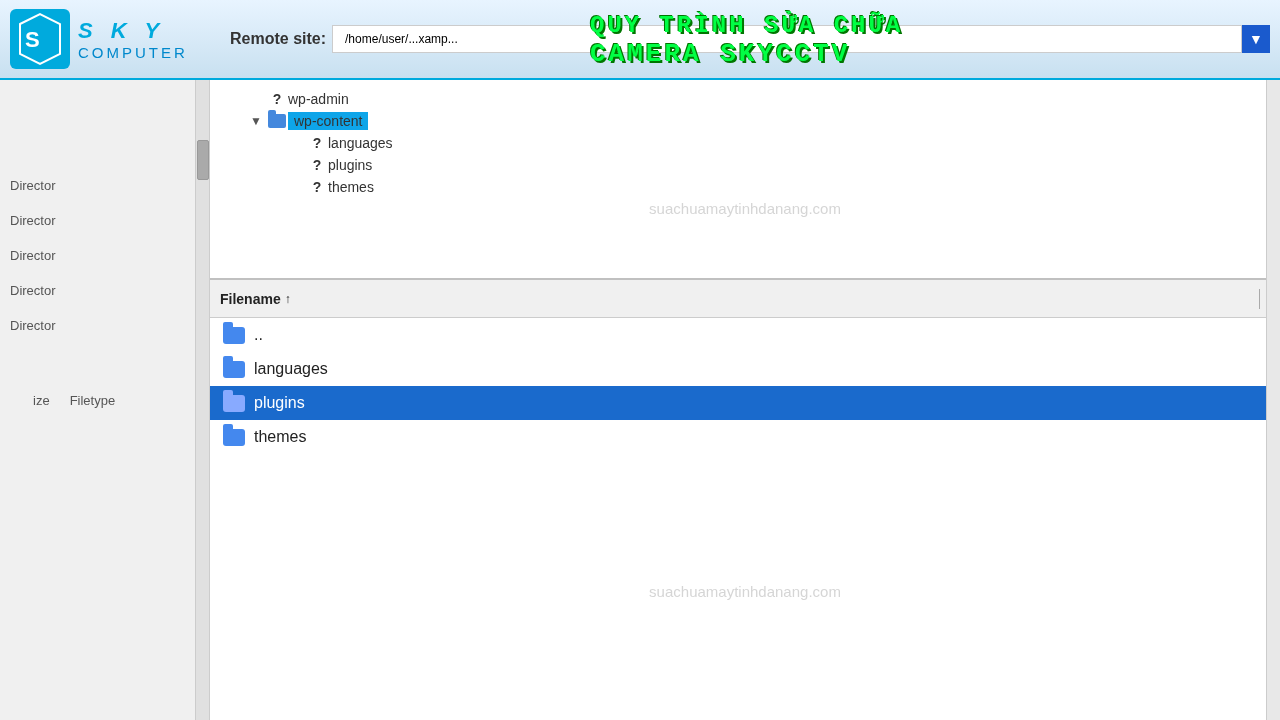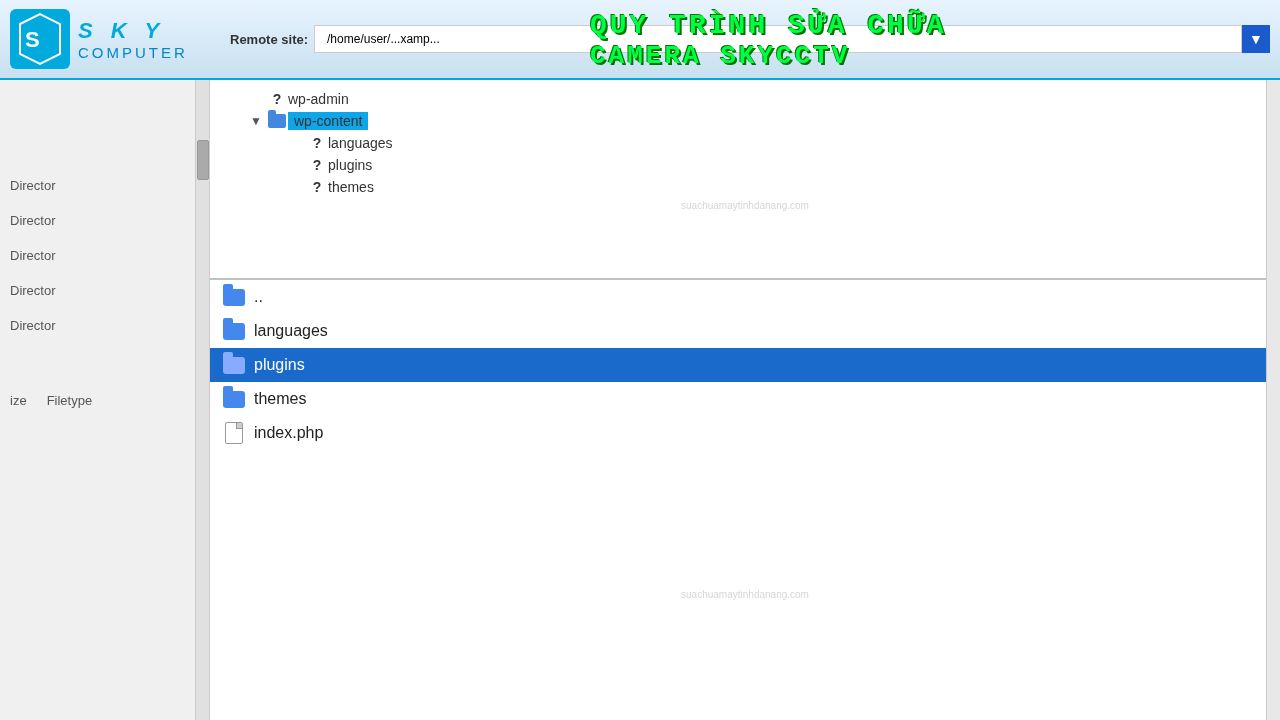--- a/index.html
+++ b/index.html
@@ -57,21 +57,21 @@
 
     .remote-site-area {
       display: flex;
       align-items: center;
       flex: 1;
       height: 100%;
       padding: 10px 0;
     }
 
     .remote-label {
-      font-size: 13px;
+      font-size: 16px;
       font-weight: bold;
       color: #333;
       white-space: nowrap;
       margin-right: 6px;
     }
 
     .remote-input {
       flex: 1;
       height: 28px;
       border: 1px solid #ccc;
@@ -101,21 +101,21 @@
       right: 0;
       height: 80px;
       display: flex;
       flex-direction: column;
       justify-content: center;
       padding: 4px 10px;
       pointer-events: none;
     }
 
     .overlay-line1 {
-      font-size: 28px;
+      font-size: 24px;
       font-weight: 900;
       color: #00ff44;
       text-shadow: 2px 2px 0 #007700, -1px -1px 0 #007700;
       letter-spacing: 3px;
       font-family: 'Courier New', monospace;
       text-transform: uppercase;
     }
 
     .overlay-line2 {
       font-size: 26px;
@@ -159,20 +159,21 @@
       border: 1px solid #999;
       margin: 60px auto 0;
       border-radius: 2px;
     }
 
     .left-columns {
       display: flex;
       align-items: center;
       height: 100%;
       padding-left: 10px;
+      margin-left: 23px;
     }
 
     .col-label {
       font-size: 13px;
       color: #555;
       margin-right: 20px;
     }
 
     
     .right-panel {
@@ -254,21 +255,21 @@
 
     .tree-item-selected .tree-label {
       background: #c8d8f0;
       padding: 1px 4px;
     }
 
     
     .watermark {
       position: absolute;
       color: rgba(150,150,150,0.4);
-      font-size: 10px;
+      font-size: 15px;
       pointer-events: none;
       user-select: none;
     }
 
     .watermark-top {
       top: 120px;
       left: 50%;
       transform: translateX(-50%);
     }
 
@@ -507,20 +508,27 @@
         <div class="tree-indent"></div>
         <div class="tree-indent"></div>
         <div class="tree-toggle"></div>
         <div class="tree-icon">
           <span class="question-icon">?</span>
         </div>
         <span class="tree-label">themes</span>
       </div>
     </div>
 
+    <div class="file-list-header">
+      <div class="header-filename">
+        <span>Filename</span>
+        <span class="sort-arrow">↑</span>
+      </div>
+      <div class="header-divider"></div>
+    </div>
 
     <div class="file-list" style="position:relative;">
       <span class="watermark watermark-bottom">suachuamaytinhdanang.com</span>
 
       <div class="file-item">
         <div class="file-item-icon">
           <div class="folder-blue"></div>
         </div>
         <span class="file-name">..</span>
       </div>
@@ -541,23 +549,17 @@
 
       <div class="file-item">
         <div class="file-item-icon">
           <div class="folder-blue"></div>
         </div>
         <span class="file-name">themes</span>
       </div>
 
 
 
-      <div class="file-item">
-        <div class="file-item-icon">
-          <div class="file-white"></div>
-        </div>
-        <span class="file-name">index.php</span>
-      </div>
     </div>
 
     <div class="right-scrollbar"></div>
   </div>
 </div>
 
 </body></html>

